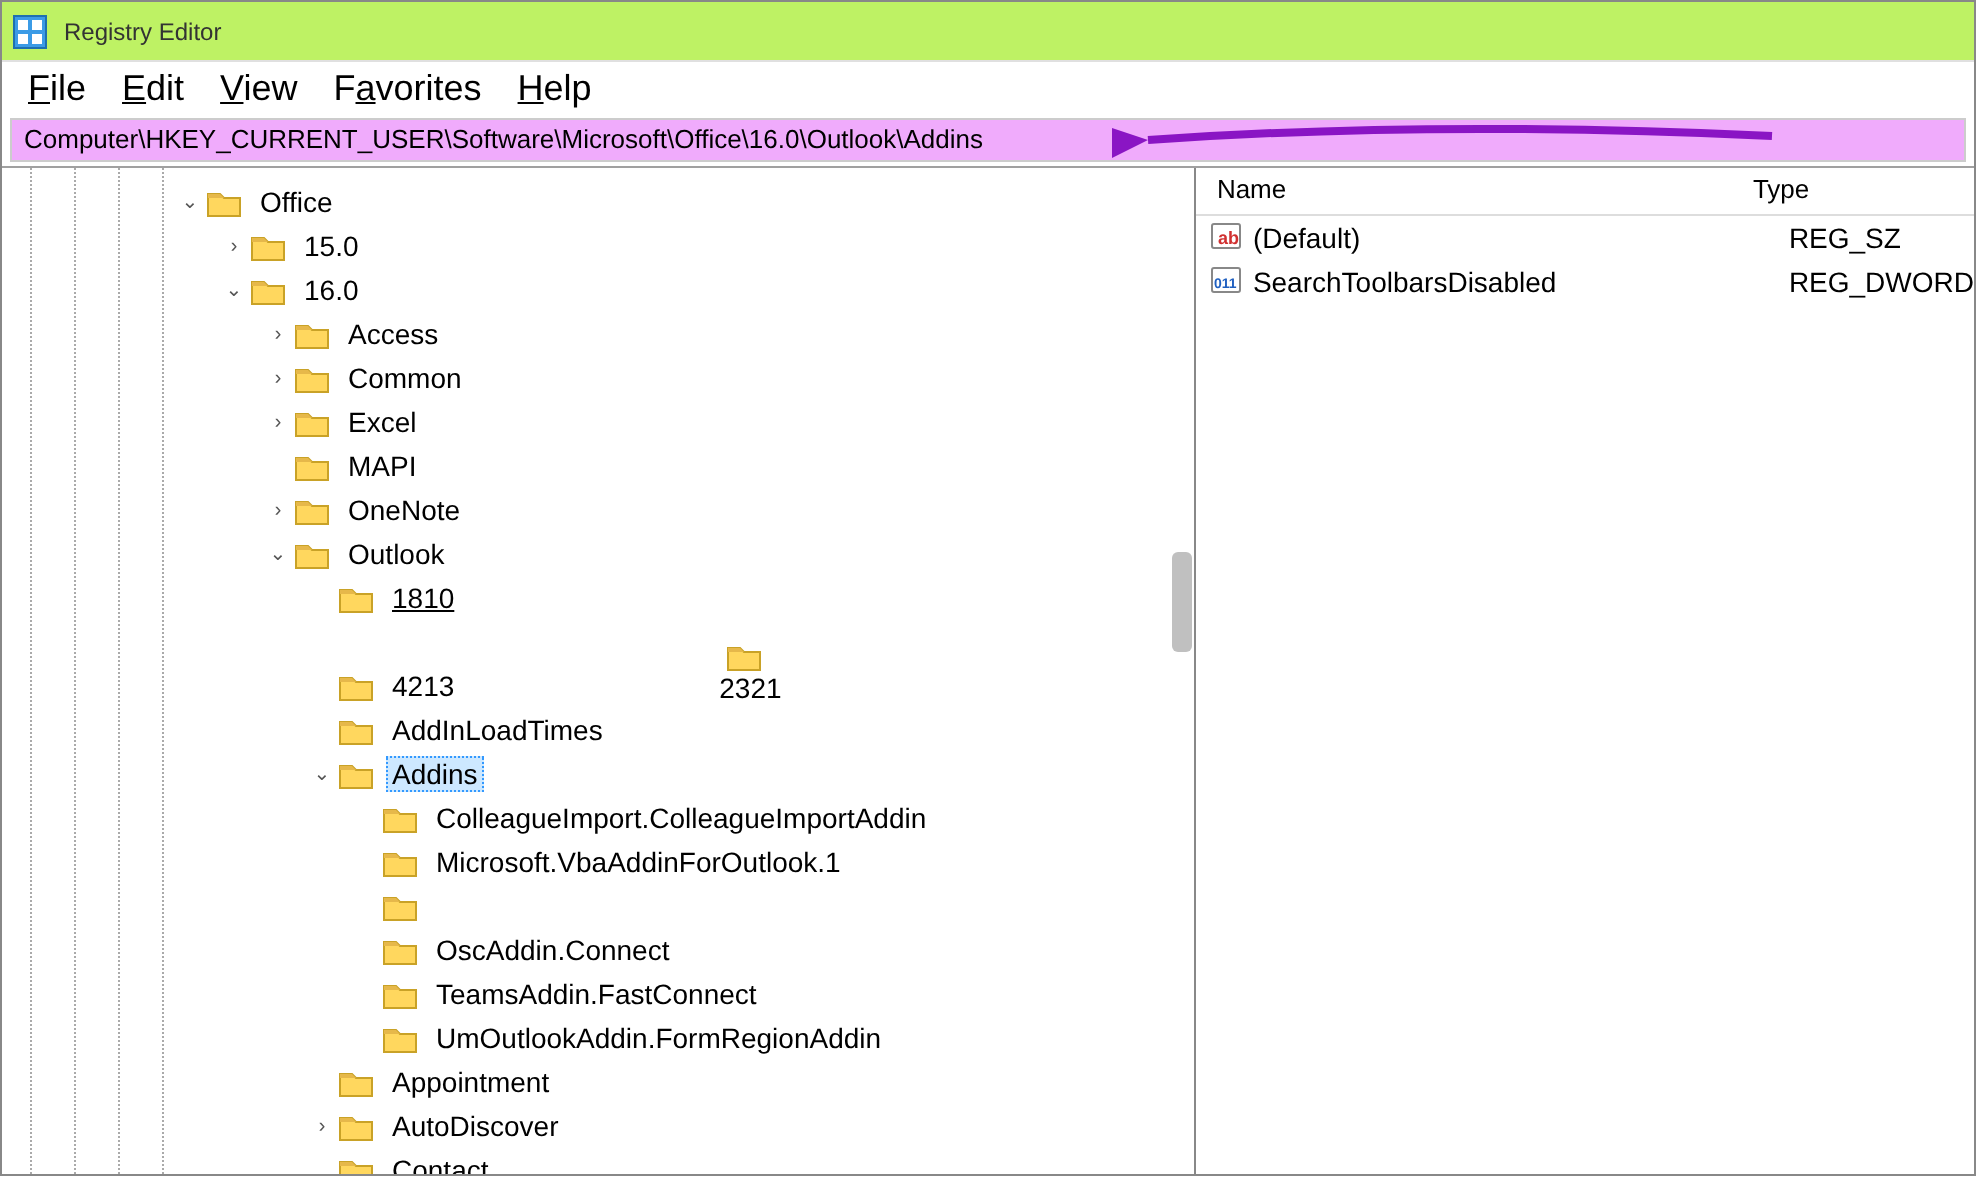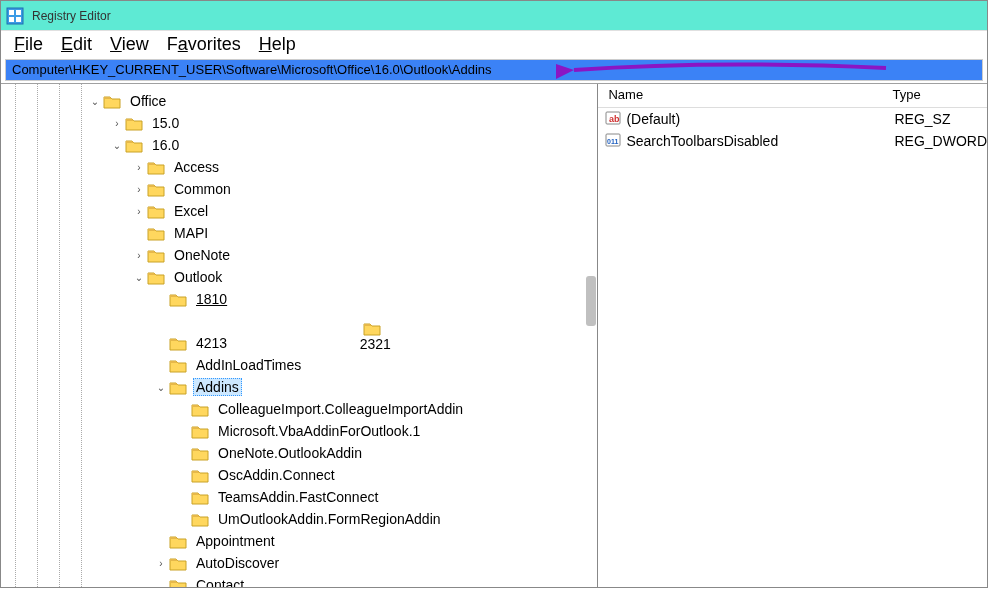--- a/index.html
+++ b/index.html
@@ -1,52 +1,52 @@
 <!DOCTYPE html>
 <html><head>
 <meta charset="utf-8">
 <style>
 * { margin: 0; padding: 0; box-sizing: border-box; font-family: "Segoe UI", Tahoma, sans-serif; }
 body { width: 990px; height: 590px; background: #fff; overflow: hidden; position: relative; }
 .window { width: 988px; height: 588px; border: 1px solid #888; position: relative; overflow: hidden; }
 
 
-.titlebar { height: 30px; background: #5eead4; border-bottom: 1px solid #e0e0e0; display: flex; align-items: center; padding-left: 5px; }
+.titlebar { height: 30px; background: #bef264; border-bottom: 1px solid #e0e0e0; display: flex; align-items: center; padding-left: 5px; }
 .app-icon { width: 18px; height: 18px; margin-right: 8px; display: inline-block; }
 .app-icon svg { width: 18px; height: 18px; }
 .title-text { font-size: 12px; color: #333; }
 
 
 .menubar { height: 26px; display: flex; align-items: center; padding-left: 5px; gap: 2px; }
 .menu-item { font-size: 18px; color: #000; padding: 3px 8px; cursor: default; }
 .menu-item .ul { text-decoration: underline; }
 
 
-.addressbar { height: 22px; border: 1px solid #ccc; margin: 2px 4px 0 4px; background: #3b82f6; font-size: 13px; padding: 2px 6px; color: #000; position: relative; }
+.addressbar { height: 22px; border: 1px solid #ccc; margin: 2px 4px 0 4px; background: #f0abfc; font-size: 13px; padding: 2px 6px; color: #000; position: relative; }
 
 
 .split { display: flex; height: calc(100% - 82px); border-top: 1px solid #a0a0a0; margin-top: 2px; }
 .tree-pane { width: 608px; border-right: 1px solid #888; overflow: hidden; position: relative; padding-top: 6px; }
 .values-pane { flex: 1; }
 
 
 .tree { font-size: 14px; color: #000; user-select: none; }
 .node { display: flex; align-items: center; height: 22px; white-space: nowrap; }
 .exp { width: 16px; height: 16px; display: inline-flex; align-items: center; justify-content: center; font-size: 10px; color: #555; cursor: default; }
 .exp.hidden { visibility: hidden; }
 .folder { width: 18px; height: 15px; display: inline-block; margin-right: 6px; }
 .folder svg { width: 18px; height: 15px; display: block; }
 .node.selected .label-box { background: #cde8ff; border: 1px dotted #3399ff; padding: 0 2px; }
 .label-box { padding: 0 3px; }
 
 
 .vline { position: absolute; top: 0; bottom: 0; width: 0; border-left: 1px dotted #aaa; }
 
 
-.vhead { display: flex; height: 24px; border-bottom: 1px solid #ddd; font-size: 13px; color: #000; gap: 16px; }
+.vhead { display: flex; height: 24px; border-bottom: 1px solid #ddd; font-size: 13px; color: #000; }
 .vhead .col { padding: 3px 10px; }
 .vrow { display: flex; height: 22px; align-items: center; font-size: 14px; padding-left: 6px; }
 .vicon { width: 18px; height: 18px; margin-right: 4px; display: inline-flex; align-items: flex-start; justify-content: center; }
 .col-name { width: 268px; }
 .col-type { flex: 1; }
 
 
 .scroll-thumb { position: absolute; right: 1px; top: 192px; width: 10px; height: 50px; background: #c0c0c0; border-radius: 3px; }
 
 
@@ -262,21 +262,20 @@
           <span class="label-box">Microsoft.VbaAddinForOutlook.1</span>
         </div>
         <div class="node" style="padding-left:174px;">
           <span class="exp hidden">›</span>
           <span class="folder">
               <svg viewBox="0 0 18 15">
                 <path d="M1 3h6l2 2h8v9H1z" fill="#ffd75e" stroke="#c9a227"></path>
                 <path d="M1 3h6l2 2H1z" fill="#e6b84a"></path>
               </svg>
             </span>
-          <span class="label-box">OneNote.OutlookAddin</span>
         </div>
         <div class="node" style="padding-left:174px;">
           <span class="exp hidden">›</span>
           <span class="folder">
               <svg viewBox="0 0 18 15">
                 <path d="M1 3h6l2 2h8v9H1z" fill="#ffd75e" stroke="#c9a227"></path>
                 <path d="M1 3h6l2 2H1z" fill="#e6b84a"></path>
               </svg>
             </span>
           <span class="label-box">OscAddin.Connect</span>

